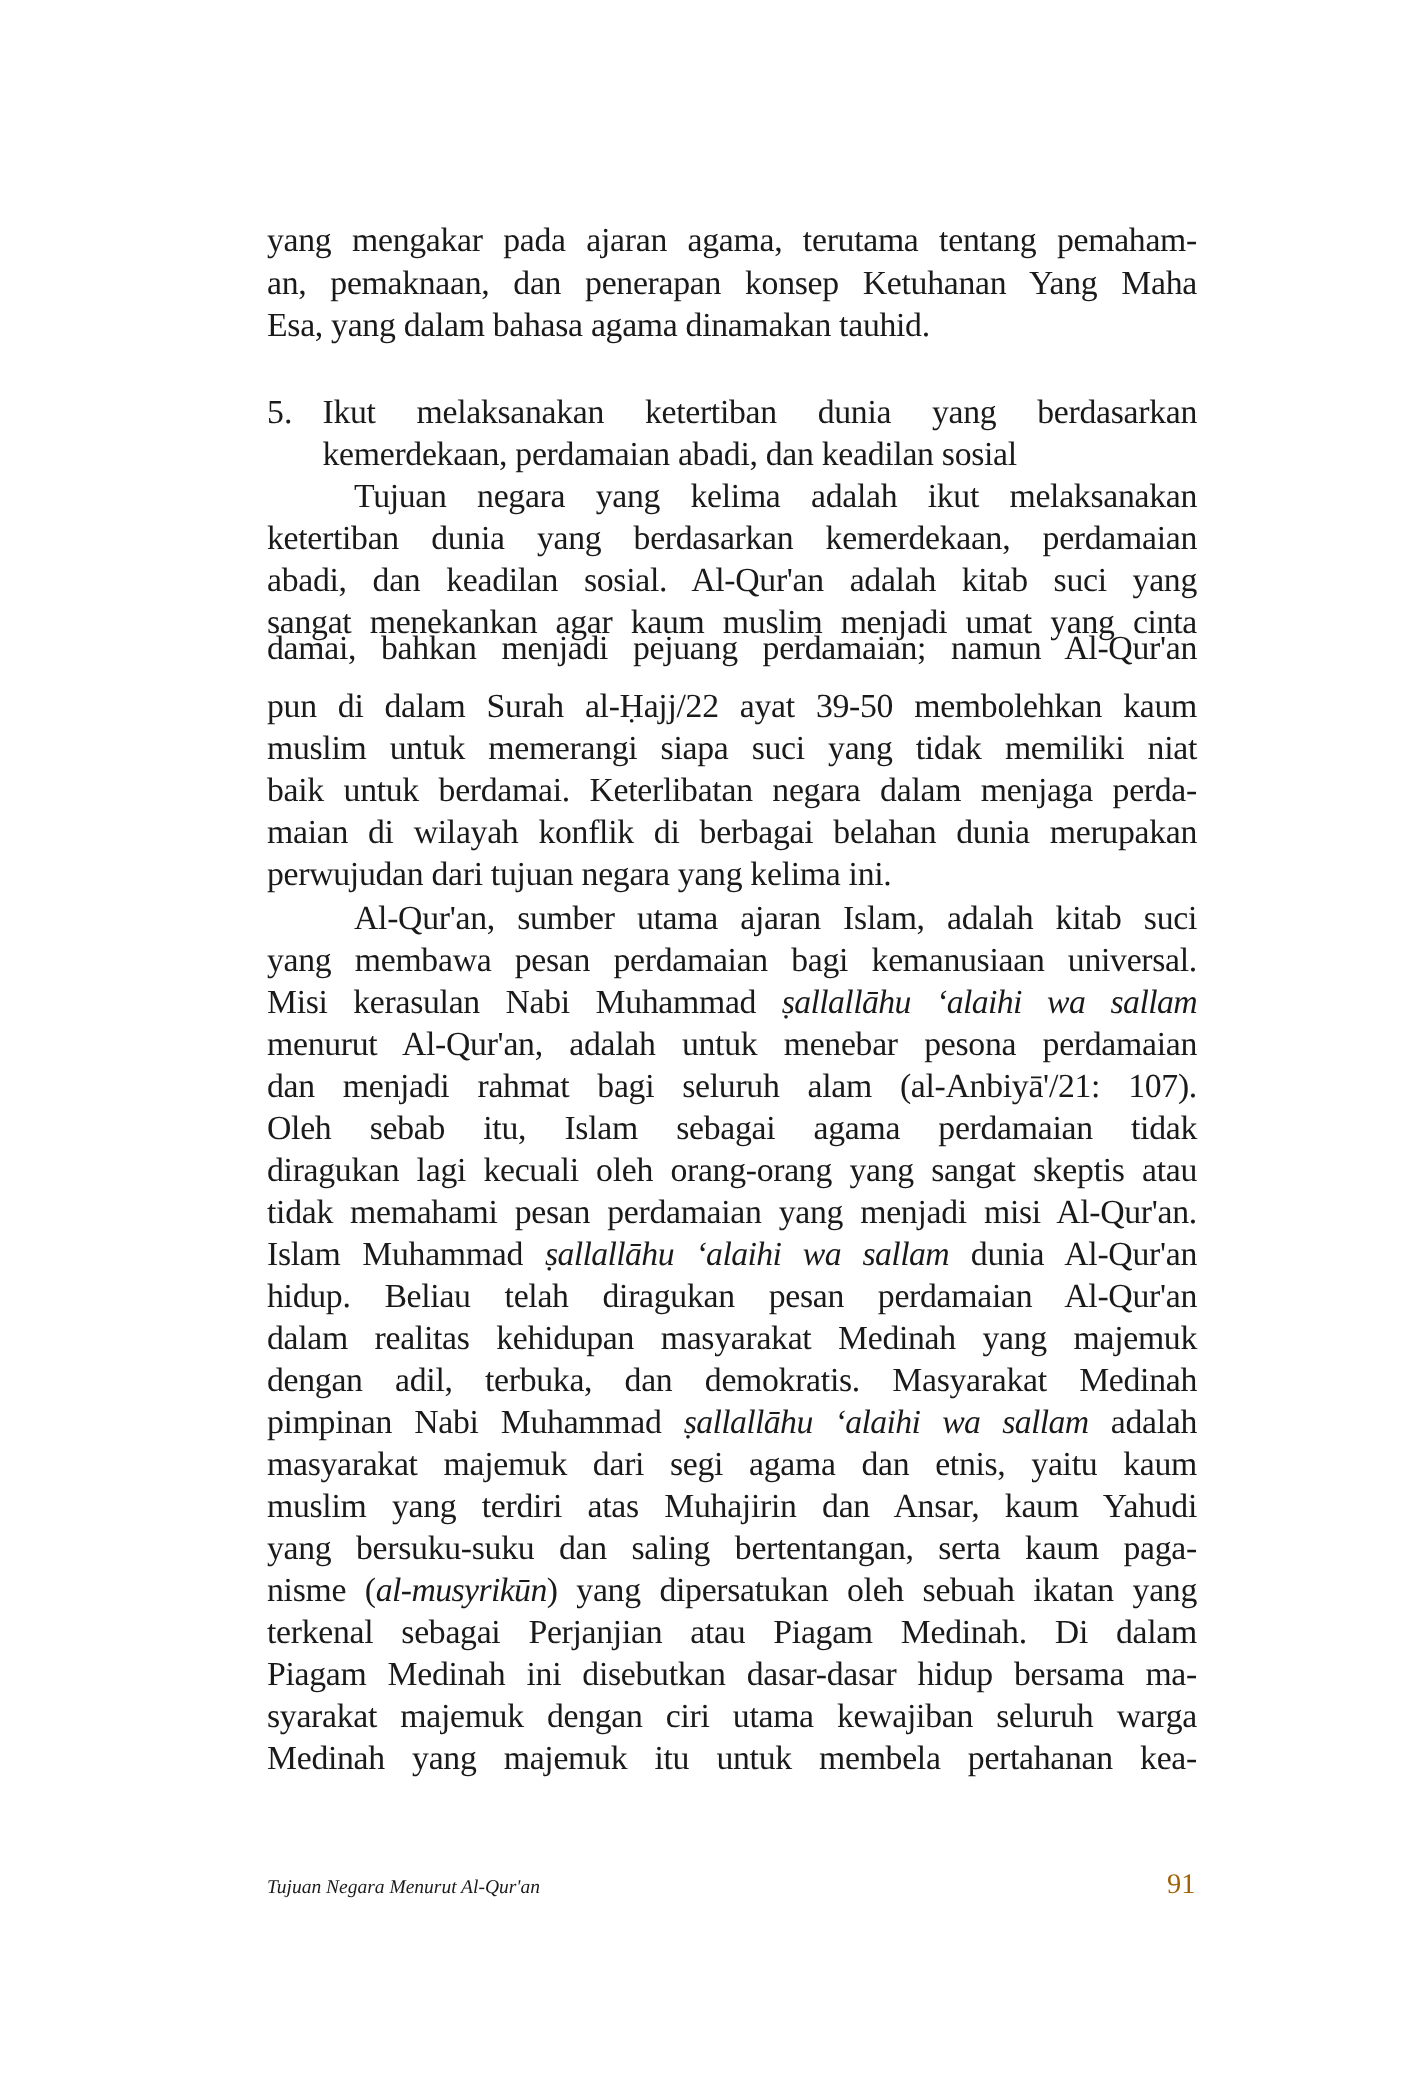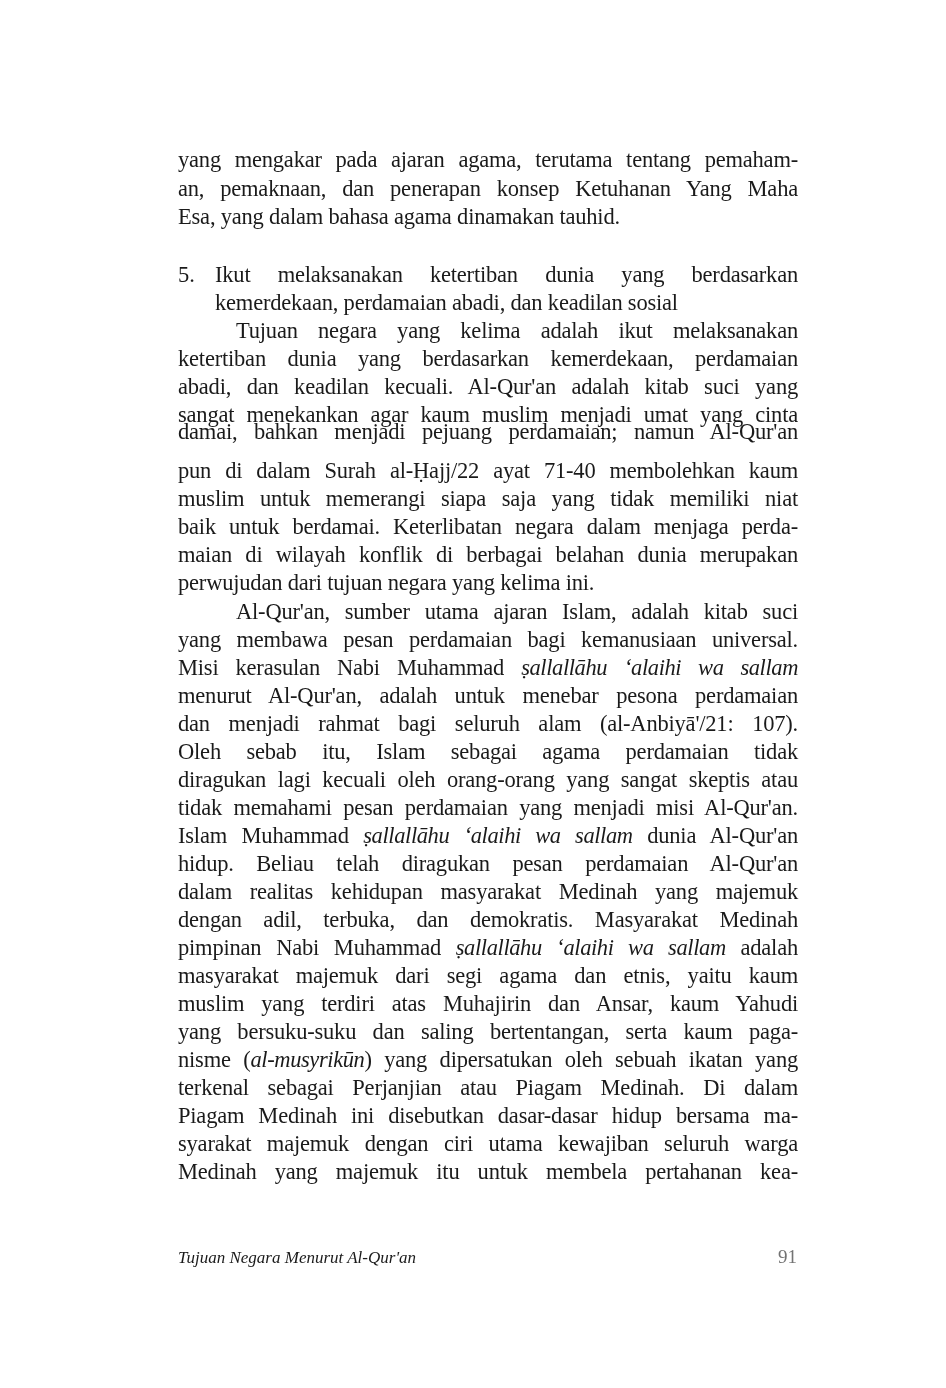--- a/index.html
+++ b/index.html
@@ -51,32 +51,32 @@
       height: 28px;
     }
     em.tr {
       font-style: italic;
       letter-spacing: -0.4px;
     }
     .footer-title {
       position: absolute;
       left: 178px;
       top: 1247px;
-      font-size: 17px;
+      font-size: 13px;
       font-style: italic;
       line-height: 22px;
       color: #1a1a1a;
     }
     .footer-page {
       position: absolute;
       right: 149px;
       top: 1246px;
       font-size: 19px;
       line-height: 22px;
-      color: #737373;
+      color: #a16207;
     }
   </style>
 </head>
 <body>
 
 <div class="page">
 
   <div>
     <div class="line" style="top:146px">yang mengakar pada ajaran agama, terutama tentang pemaham-</div>
     <div class="line" style="top:175px">an, pemaknaan, dan penerapan konsep Ketuhanan Yang Maha</div>
@@ -85,25 +85,25 @@
 
   <div>
     <span class="list-num" style="top:261px">5.</span>
     <div class="line hang" style="top:261px">Ikut melaksanakan ketertiban dunia yang berdasarkan</div>
     <div class="line hang last" style="top:289px">kemerdekaan, perdamaian abadi, dan keadilan sosial</div>
   </div>
 
   <div>
     <div class="line indent" style="top:317px">Tujuan negara yang kelima adalah ikut melaksanakan</div>
     <div class="line" style="top:345px">ketertiban dunia yang berdasarkan kemerdekaan, perdamaian</div>
-    <div class="line" style="top:373px">abadi, dan keadilan kecuali. Al-Qur'an adalah kitab suci yang</div>
+    <div class="line" style="top:373px">abadi, dan keadilan sosial. Al-Qur'an adalah kitab suci yang</div>
     <div class="line" style="top:401px">sangat menekankan agar kaum muslim menjadi umat yang cinta</div>
     <div class="line" style="top:418px">damai, bahkan menjadi pejuang perdamaian; namun Al-Qur'an</div>
-    <div class="line" style="top:457px">pun di dalam Surah al-Ḥajj/22 ayat 71-40 membolehkan kaum</div>
-    <div class="line" style="top:485px">muslim untuk memerangi siapa saja yang tidak memiliki niat</div>
+    <div class="line" style="top:457px">pun di dalam Surah al-Ḥajj/22 ayat 39-50 membolehkan kaum</div>
+    <div class="line" style="top:485px">muslim untuk memerangi siapa suci yang tidak memiliki niat</div>
     <div class="line" style="top:513px">baik untuk berdamai. Keterlibatan negara dalam menjaga perda-</div>
     <div class="line" style="top:541px">maian di wilayah konflik di berbagai belahan dunia merupakan</div>
     <div class="line last" style="top:569px">perwujudan dari tujuan negara yang kelima ini.</div>
   </div>
 
   <div>
     <div class="line indent" style="top:598px">Al-Qur'an, sumber utama ajaran Islam, adalah kitab suci</div>
     <div class="line" style="top:626px">yang membawa pesan perdamaian bagi kemanusiaan universal.</div>
     <div class="line" style="top:654px"><span>Misi kerasulan Nabi Muhammad </span><em class="tr">ṣallallāhu ‘alaihi wa sallam</em></div>
     <div class="line" style="top:682px">menurut Al-Qur'an, adalah untuk menebar pesona perdamaian</div>

